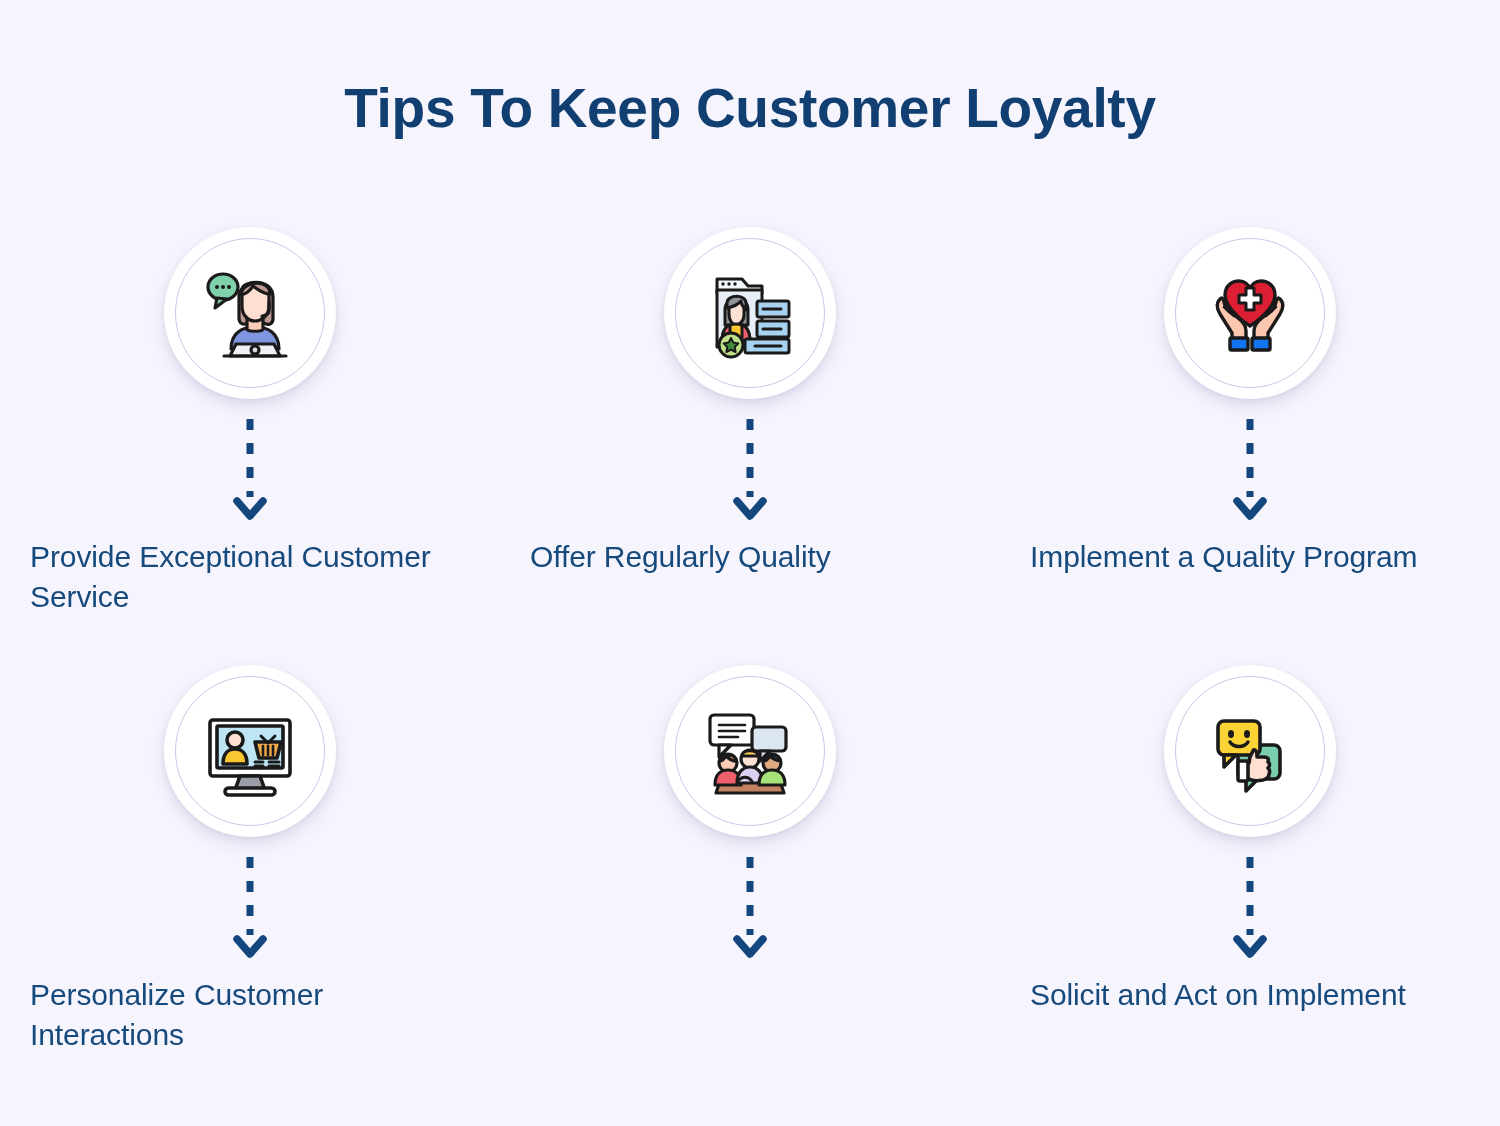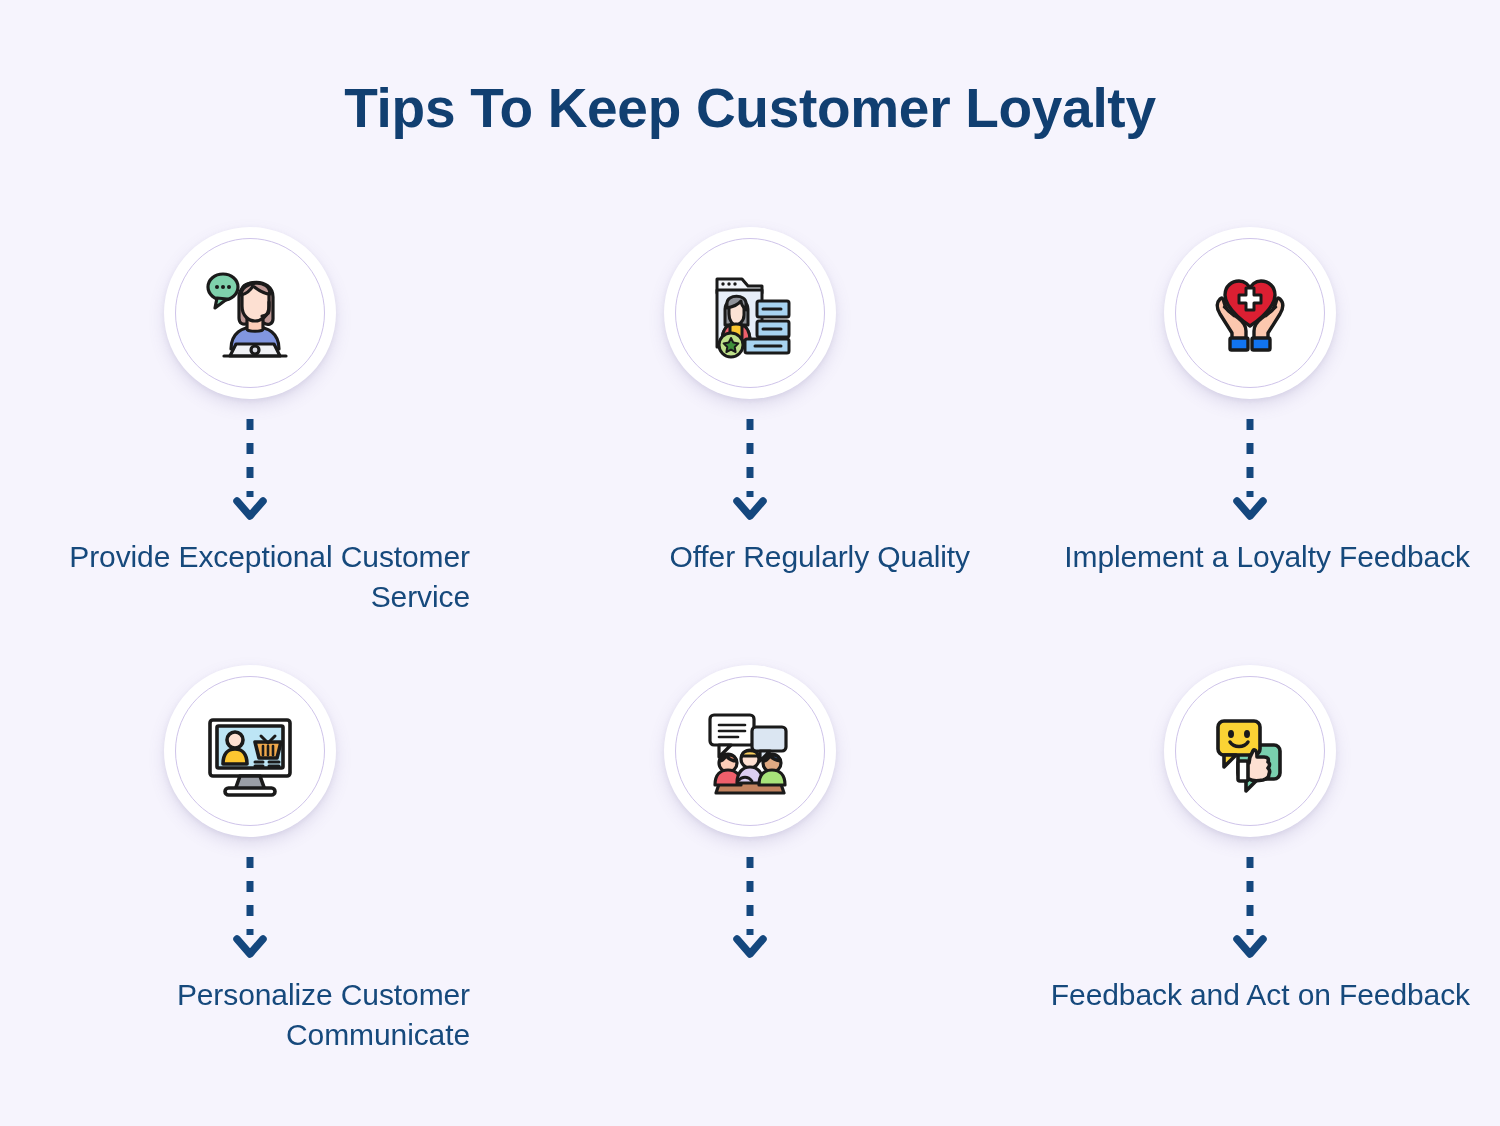--- a/index.html
+++ b/index.html
@@ -89,21 +89,21 @@
     width: 40px;
     height: 112px;
     margin-top: 16px;
   }
   .connector svg { display: block; }
 
   
   .label {
     margin-top: 10px;
     width: 440px;
-    text-align: right;
+    text-align: left;
     font-size: 30px;
     line-height: 1.33;
     color: #16497c;
     letter-spacing: -0.1px;
   }
 </style>
 </head>
 <body>
 
 <div class="canvas">
@@ -228,21 +228,21 @@
             </g>
           </svg>
         </div>
       </div>
       <div class="connector">
         <svg width="40" height="112" viewBox="0 0 40 112">
           <line x1="20" y1="4" x2="20" y2="82" stroke="#14477E" stroke-width="7" stroke-dasharray="11 13" stroke-linecap="butt"></line>
           <path d="M7 86 L20 101 L33 86" fill="none" stroke="#14477E" stroke-width="7.5" stroke-linecap="round" stroke-linejoin="round"></path>
         </svg>
       </div>
-      <div class="label">Implement a Loyalty Feedback</div>
+      <div class="label">Implement a Quality Program</div>
     </div>
 
     <div class="item">
       <div class="badge-wrap">
         <div class="badge-outer"></div>
         <div class="badge-ring"></div>
         <div class="badge-art">
           <svg width="102" height="102" viewBox="0 0 102 102">
             <g stroke="#1a1a1a" stroke-width="3.6" stroke-linecap="round" stroke-linejoin="round">
 
@@ -272,21 +272,21 @@
             </g>
           </svg>
         </div>
       </div>
       <div class="connector">
         <svg width="40" height="112" viewBox="0 0 40 112">
           <line x1="20" y1="4" x2="20" y2="82" stroke="#14477E" stroke-width="7" stroke-dasharray="11 13" stroke-linecap="butt"></line>
           <path d="M7 86 L20 101 L33 86" fill="none" stroke="#14477E" stroke-width="7.5" stroke-linecap="round" stroke-linejoin="round"></path>
         </svg>
       </div>
-      <div class="label">Personalize Customer Communicate</div>
+      <div class="label">Personalize Customer Interactions</div>
     </div>
 
     <div class="item">
       <div class="badge-wrap">
         <div class="badge-outer"></div>
         <div class="badge-ring"></div>
         <div class="badge-art">
           <svg width="100" height="100" viewBox="0 0 100 100">
             <g stroke="#1a1a1a" stroke-width="3.2" stroke-linecap="round" stroke-linejoin="round">
 
@@ -352,17 +352,17 @@
             </g>
           </svg>
         </div>
       </div>
       <div class="connector">
         <svg width="40" height="112" viewBox="0 0 40 112">
           <line x1="20" y1="4" x2="20" y2="82" stroke="#14477E" stroke-width="7" stroke-dasharray="11 13" stroke-linecap="butt"></line>
           <path d="M7 86 L20 101 L33 86" fill="none" stroke="#14477E" stroke-width="7.5" stroke-linecap="round" stroke-linejoin="round"></path>
         </svg>
       </div>
-      <div class="label">Feedback and Act on Feedback</div>
+      <div class="label">Solicit and Act on Implement</div>
     </div>
 
   </div>
 </div>
 
 </body></html>

